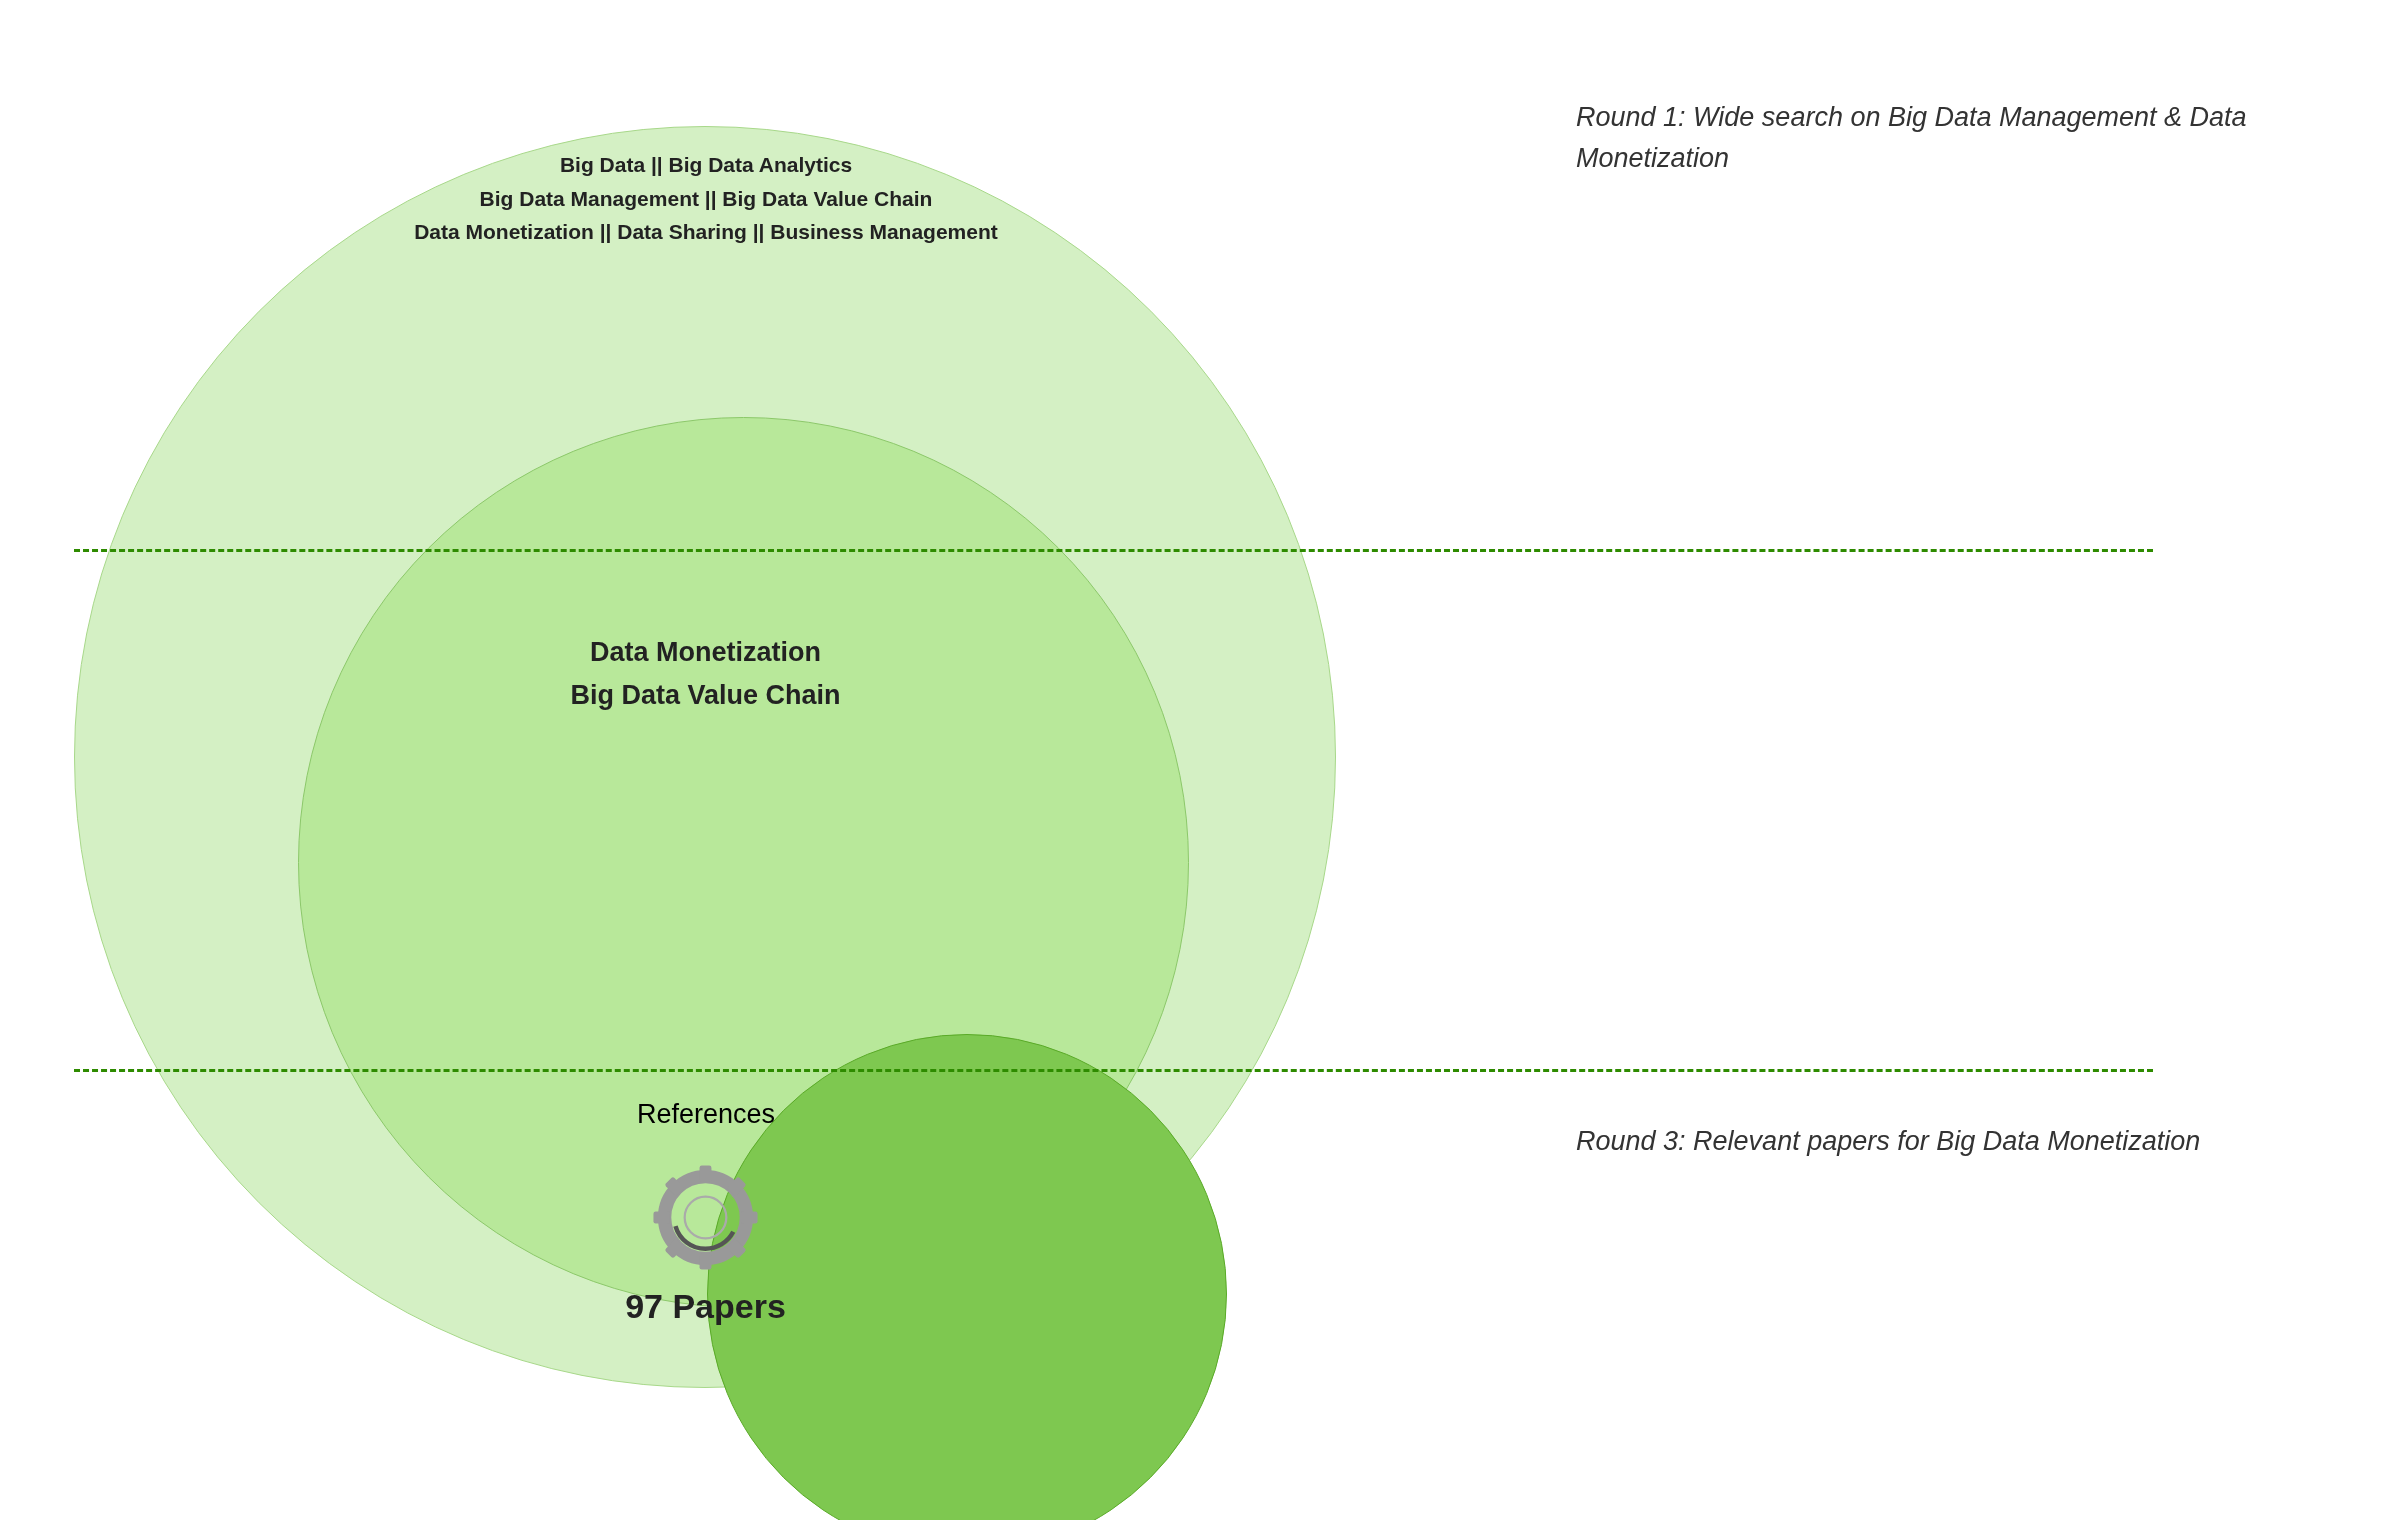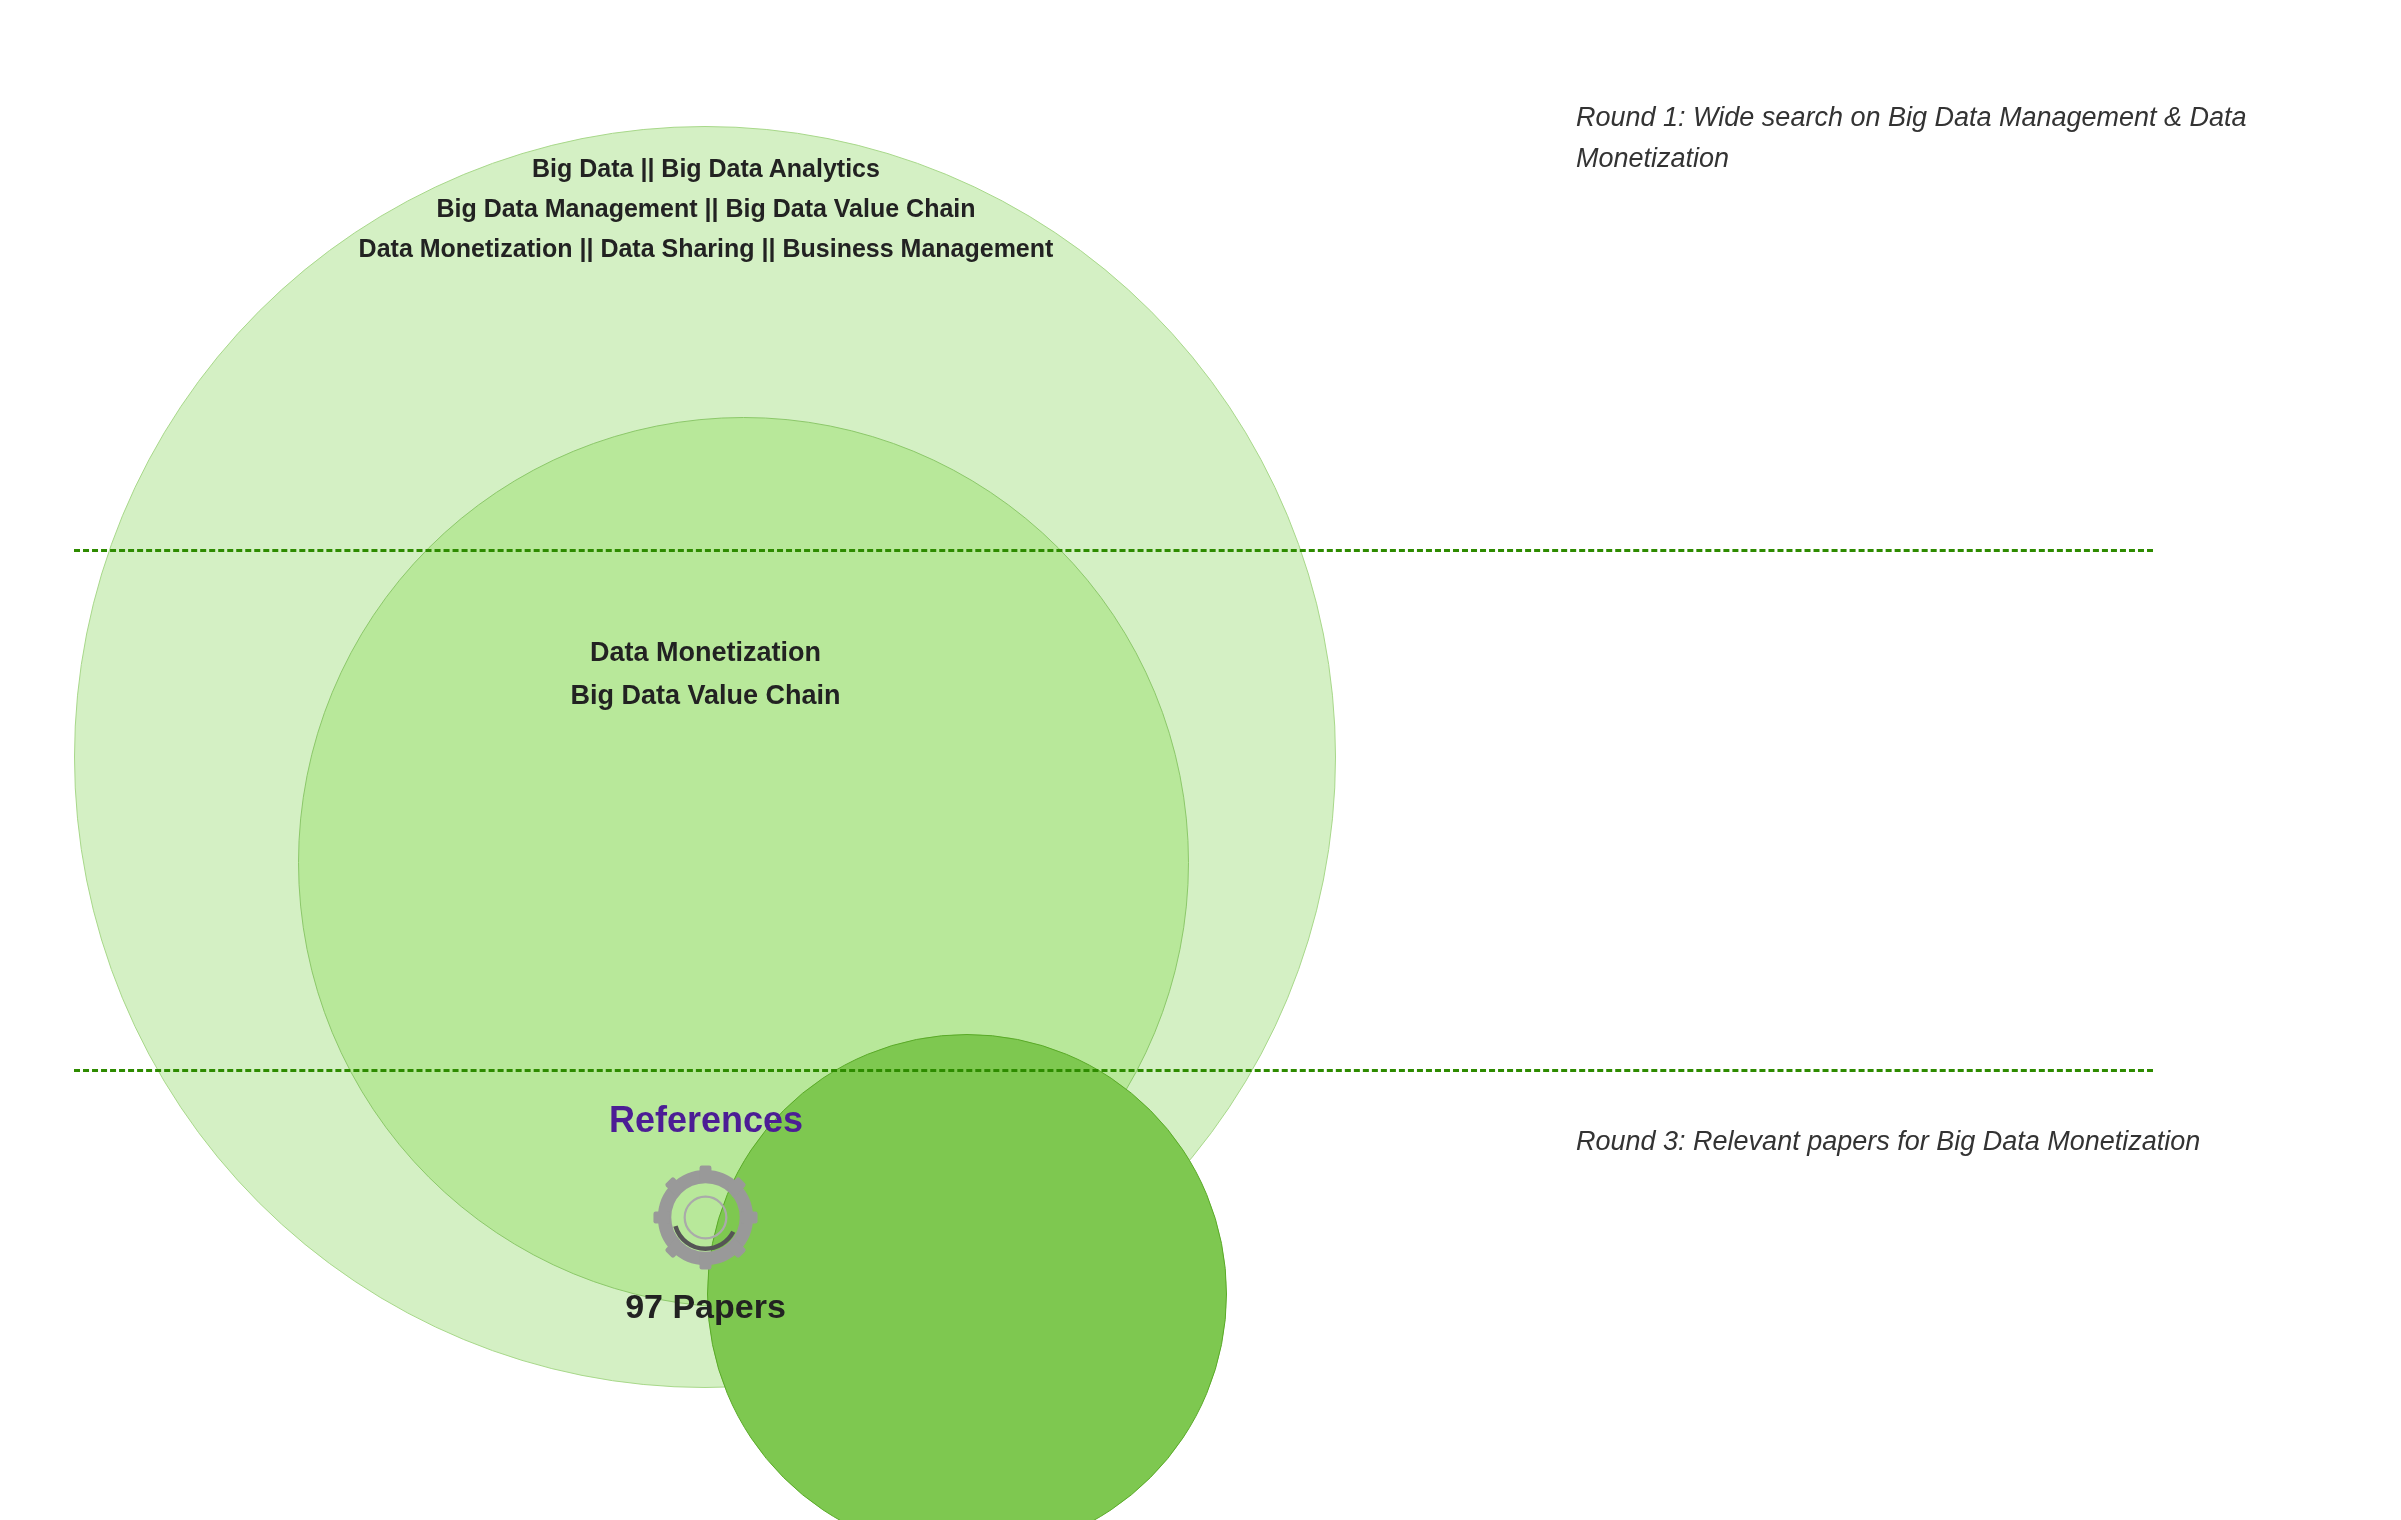--- a/index.html
+++ b/index.html
@@ -72,21 +72,21 @@
     
     .outer-text {
       position: absolute;
       top: 126px;
       left: 149px;
       width: 1040px;
       text-align: center;
     }
 
     .outer-text-line {
-      font-size: 25px;
+      font-size: 21px;
       font-weight: bold;
       color: #222;
       line-height: 1.6;
       display: block;
     }
 
     
     .funnel-area {
       position: absolute;
       top: 342px;
@@ -164,23 +164,23 @@
     
     .inner-text {
       position: absolute;
       top: 1077px;
       left: 446px;
       width: 446px;
       text-align: center;
     }
 
     .inner-text-line {
-      font-size: 36px;
-      font-weight: bold;
-      color: #4c1d95;
+      font-size: 27px;
+      font-weight: normal;
+      color: #000000;
       display: block;
     }
 
     .gear-area {
       position: absolute;
       top: 1136px;
       left: 535px;
       width: 267px;
       text-align: center;
     }

